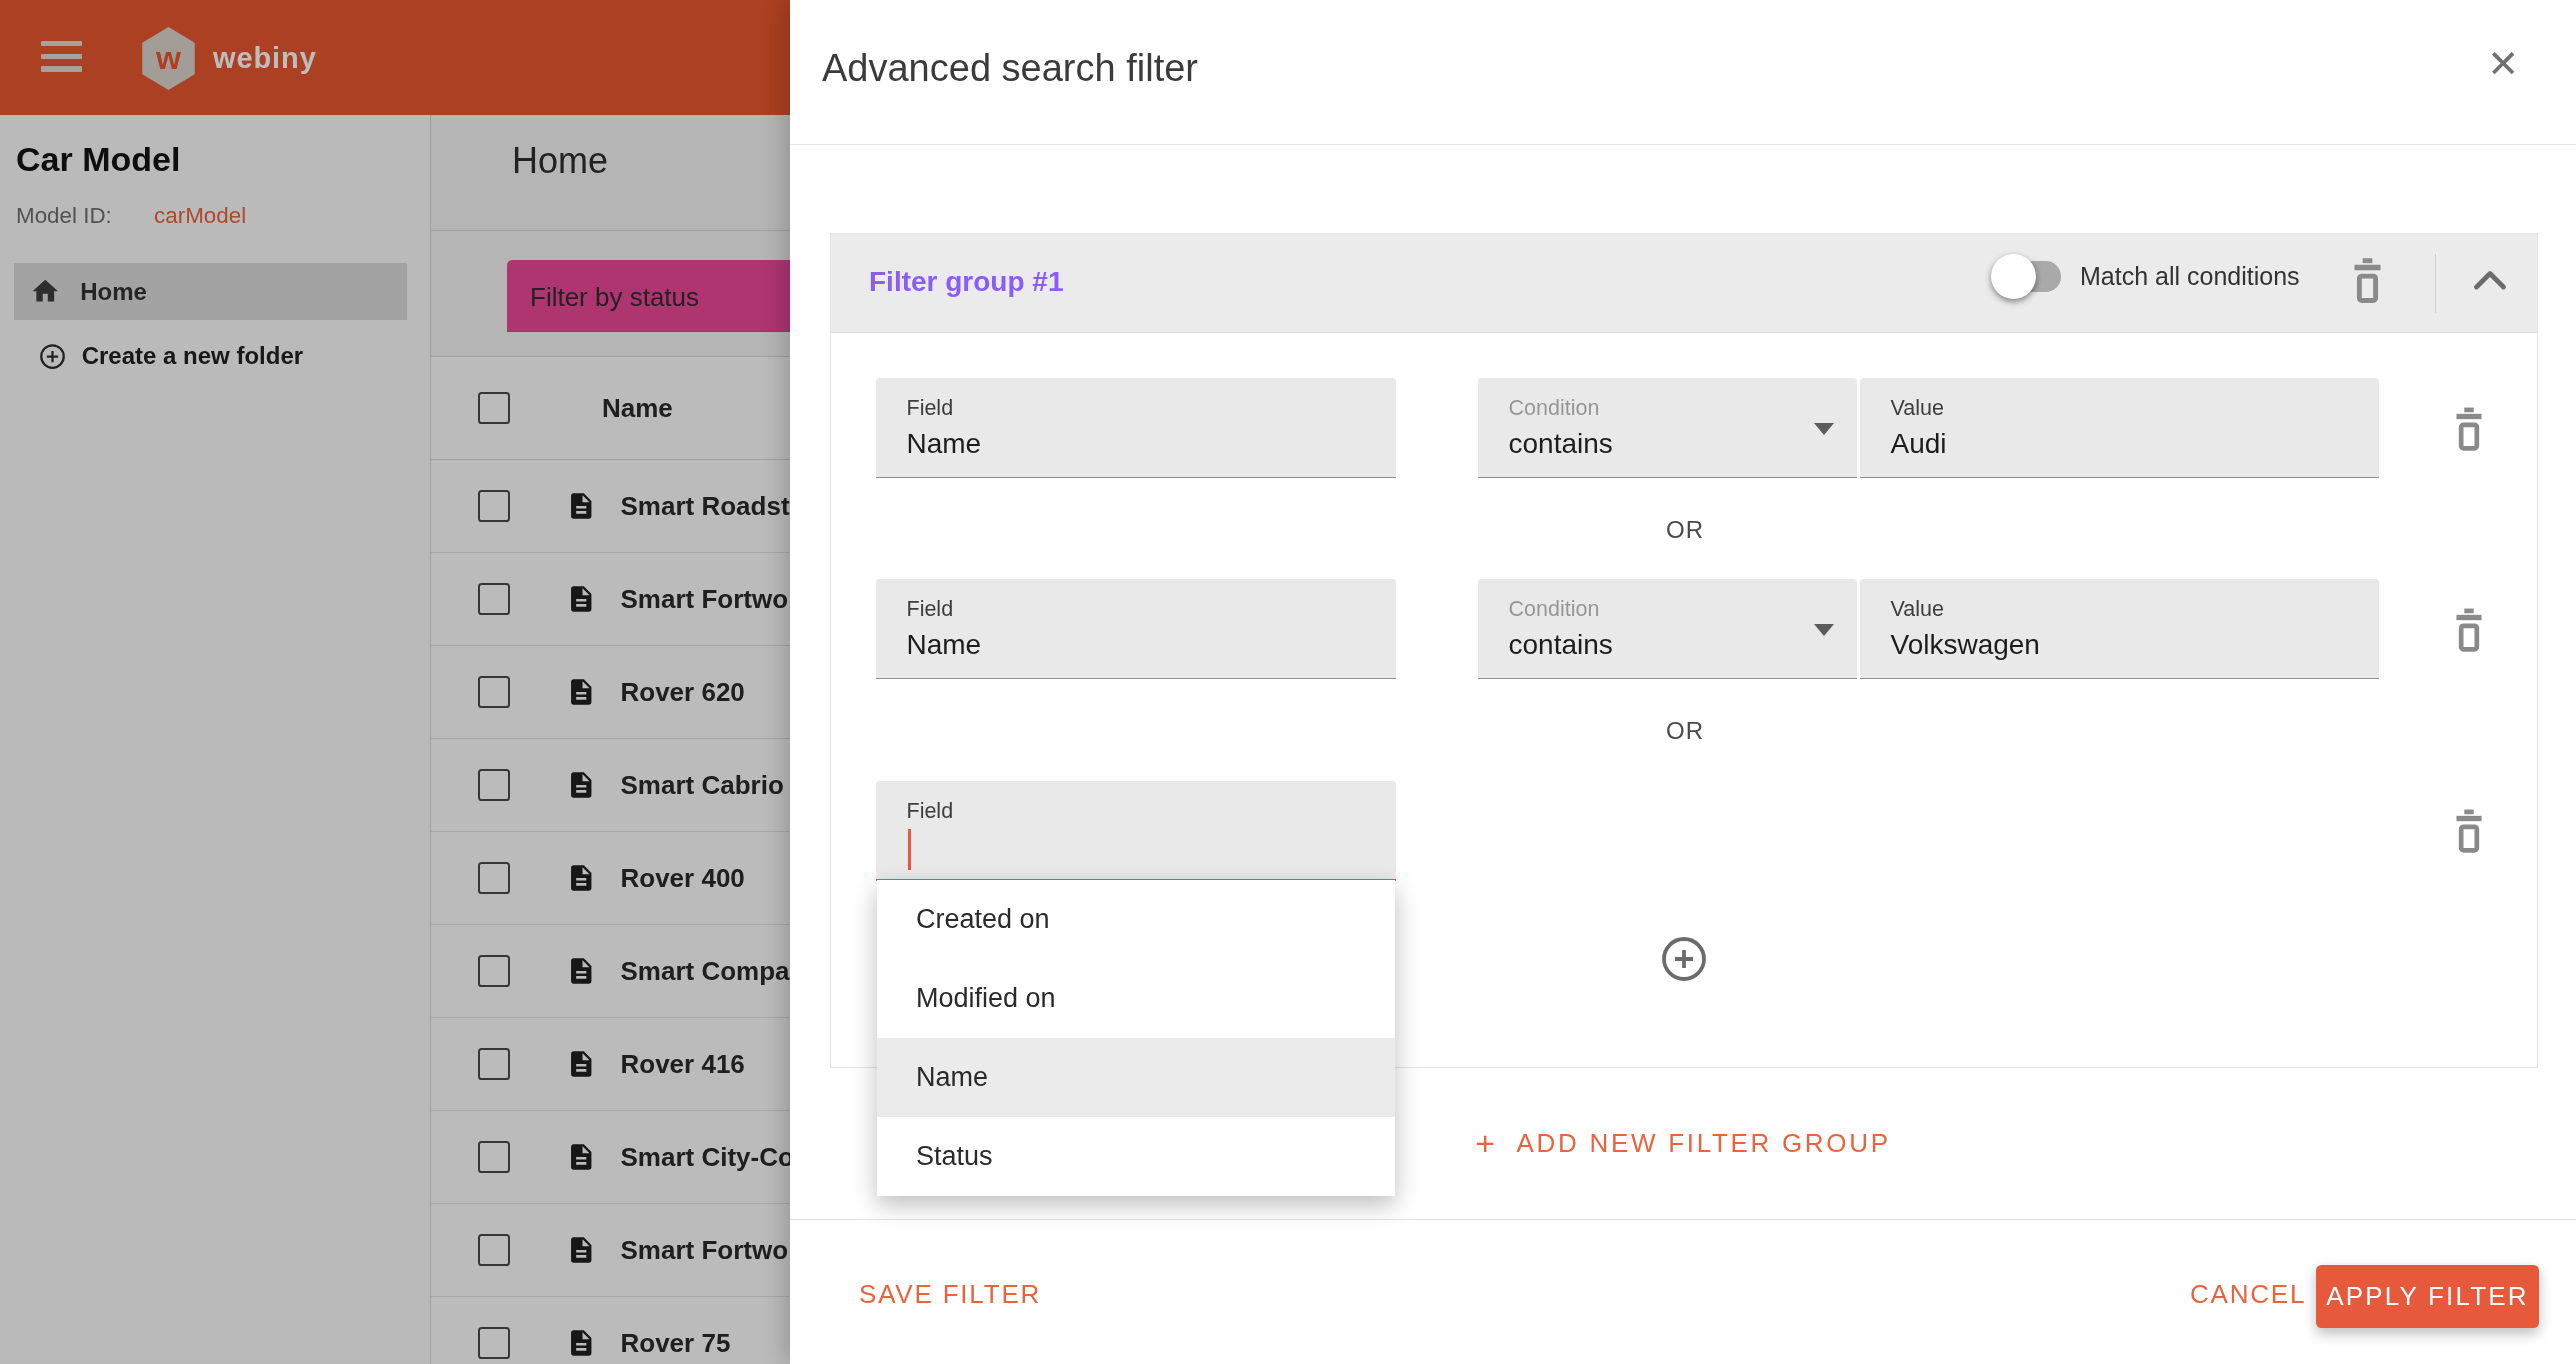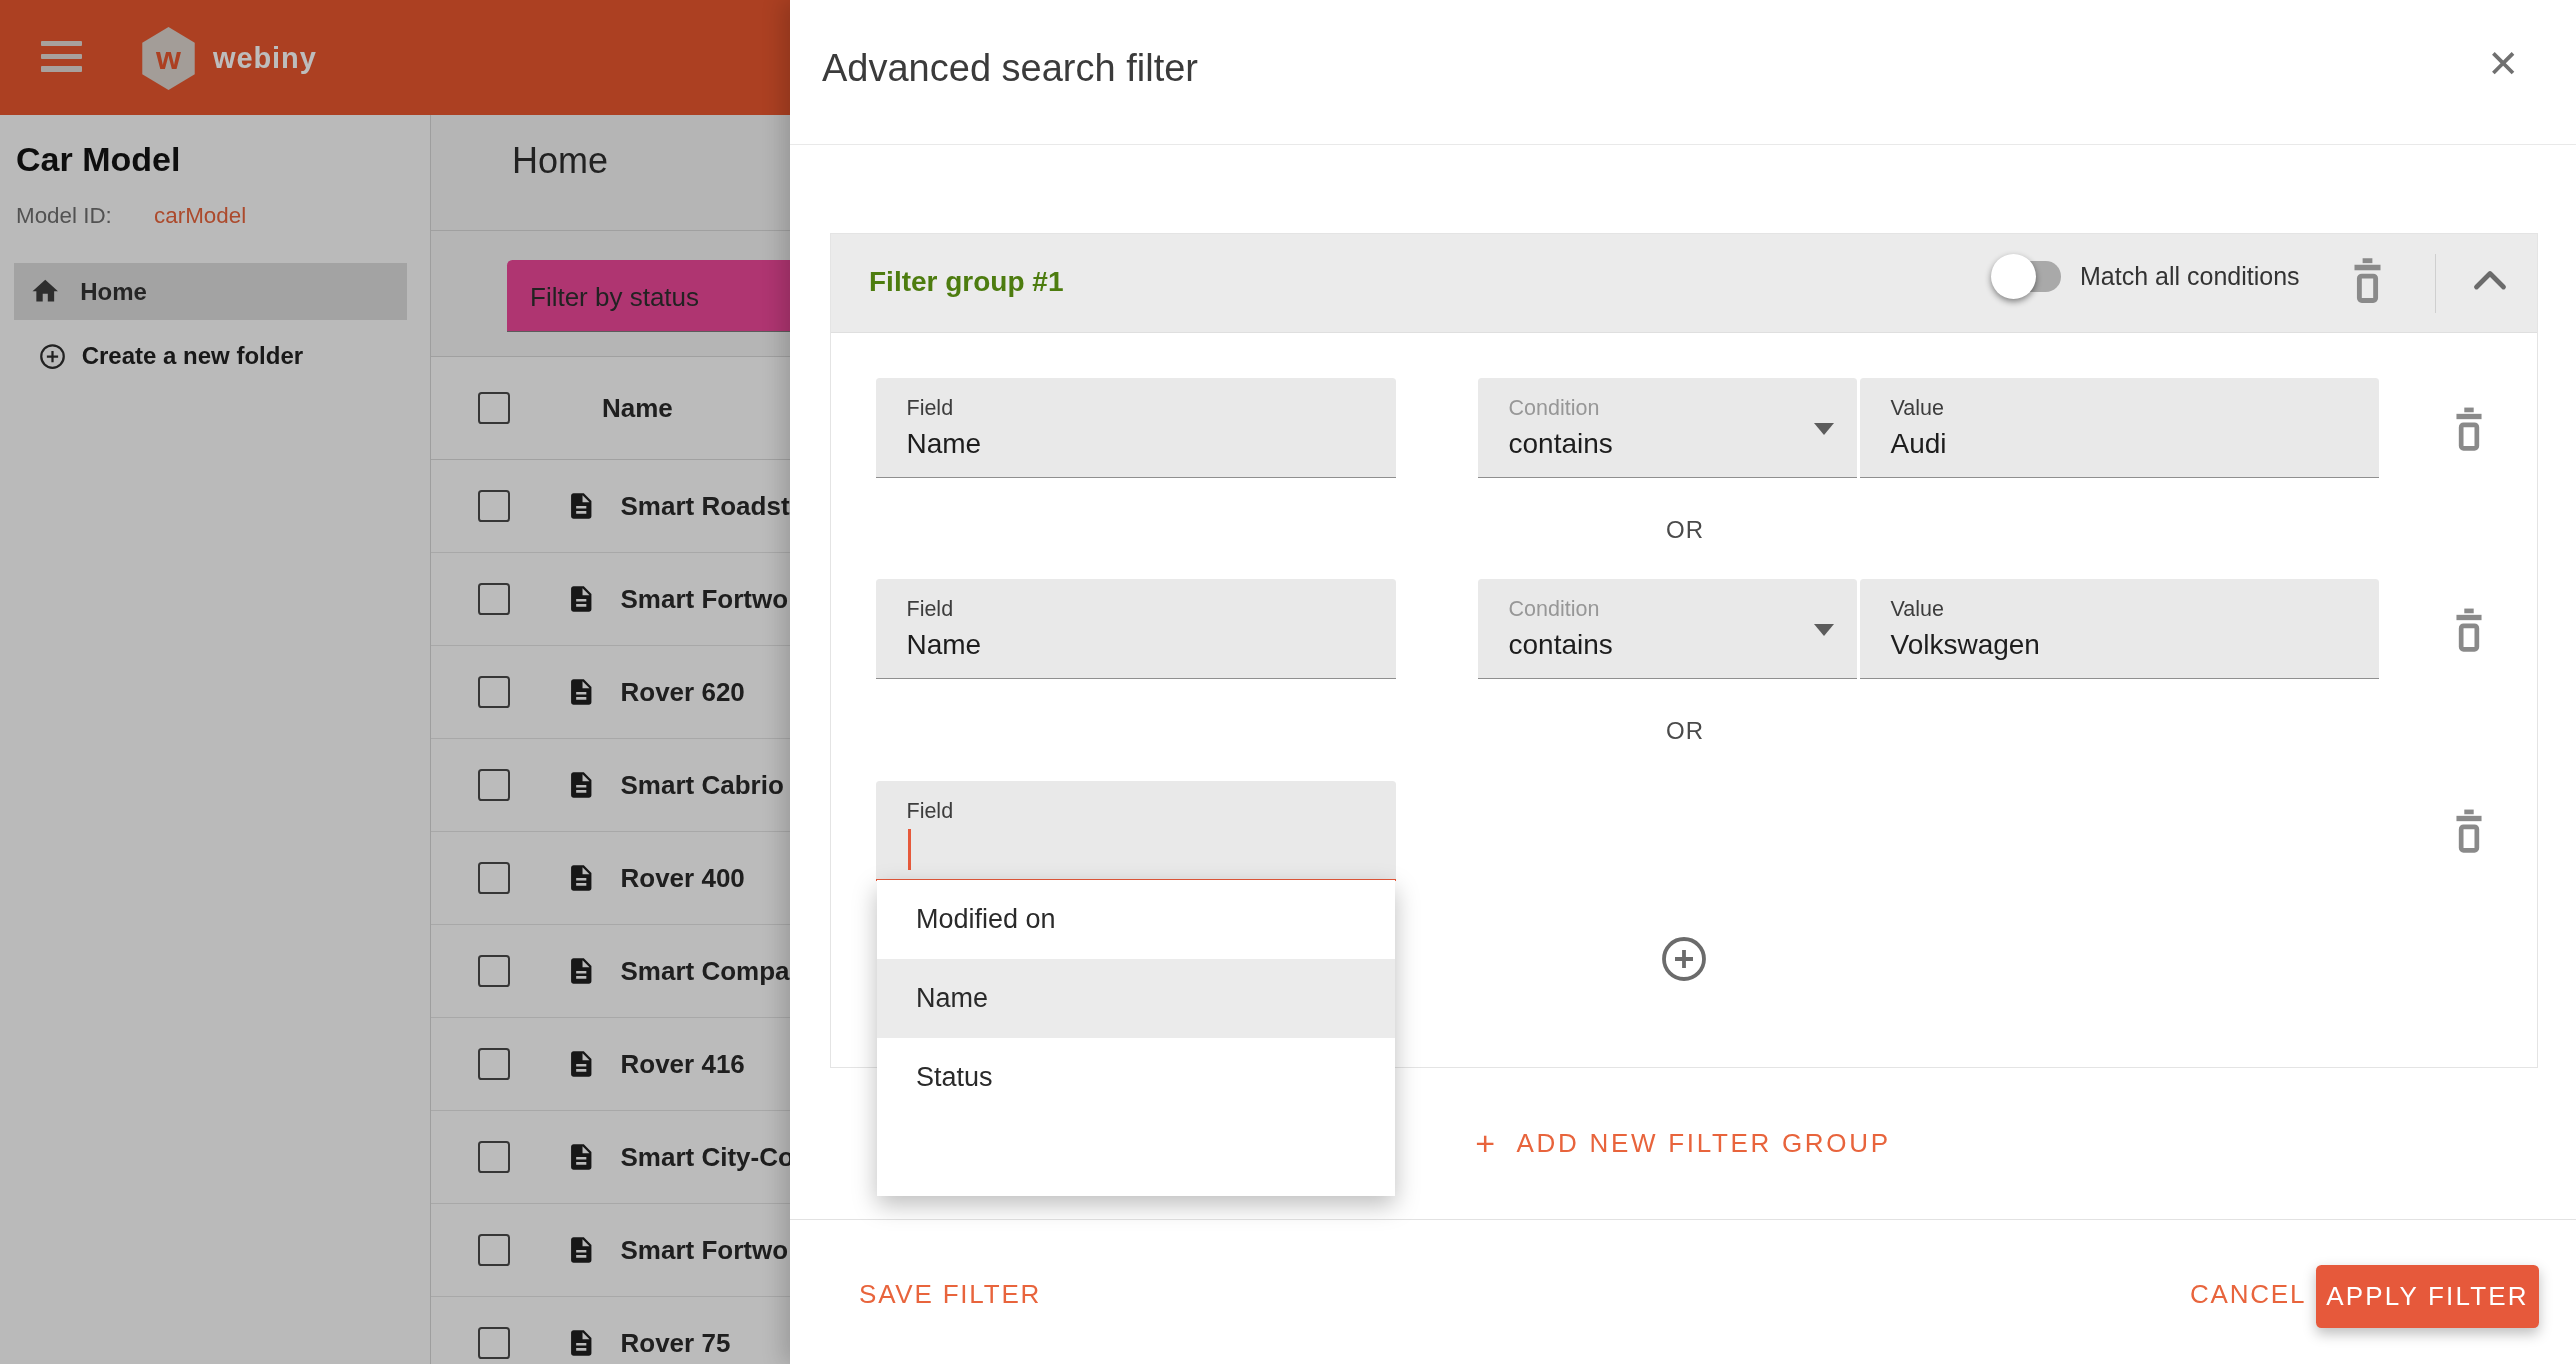--- a/index.html
+++ b/index.html
@@ -57,21 +57,21 @@
   
   .modal{position:absolute;left:790px;top:0;width:1786px;height:1364px;background:#fff;
     box-shadow:-7.2px 0 21.5px rgba(0,0,0,0.18);}
   .m-title{position:absolute;left:32px;top:47px;font-size:38px;color:#3b3b3b;}
   .m-close{position:absolute;right:57px;top:45px;font-size:38px;color:#707070;cursor:pointer;line-height:1;}
   .m-hdiv{position:absolute;left:0;top:144px;width:100%;height:0.9px;background:#E9E9E9;}
 
   .card{position:absolute;left:40px;top:233px;width:1708px;height:835px;border:0.9px solid #E4E4E4;background:#fff;}
   .card-head{position:absolute;left:0;top:0;width:100%;height:99px;background:var(--card_header_bg);
     border-bottom:0.9px solid #DFDFDF;}
-  .card-title{position:absolute;left:38px;top:32px;font-size:28px;font-weight:bold;color:#4d7c0f;}
+  .card-title{position:absolute;left:38px;top:32px;font-size:28px;font-weight:bold;color:#8b5cf6;}
   .toggle{position:absolute;left:1169px;top:27px;width:61px;height:30.5px;background:#A9A9A9;border-radius:15.3px;cursor:pointer;}
   .knob{position:absolute;left:-9px;top:-7.2px;width:45px;height:45px;border-radius:50%;background:#fff;
     box-shadow:0 2.7px 6.3px rgba(0,0,0,0.45);}
   .toggle-label{position:absolute;left:1249px;top:28px;font-size:25px;color:#333;}
   .gh-trash{position:absolute;left:1517px;top:22.4px;cursor:pointer;}
   .gh-vdiv{position:absolute;left:1604px;top:20px;width:0.9px;height:59px;background:#CFCFCF;}
   .gh-chev{position:absolute;left:1641px;top:34px;cursor:pointer;}
 
   .cond-box{position:absolute;height:100px;background:var(--box_bg);
     border-bottom:1.8px solid #8F8F8F;border-radius:3.6px 3.6px 0 0;cursor:text;}
@@ -326,20 +326,21 @@
 
       <div class="addcond">
         <svg width="48" height="48" viewBox="0 0 24 24">
             <circle cx="12" cy="12" r="10" fill="none" stroke="#6b6b6b" stroke-width="1.9"></circle>
             <path d="M12 7.5v9M7.5 12h9" stroke="#6b6b6b" stroke-width="1.9"></path>
           </svg>
       </div>
     </div>
 
     <div class="dropdown">
+      <div class="dd-item">Created on</div>
       <div class="dd-item">Modified on</div>
       <div class="dd-item sel">Name</div>
       <div class="dd-item">Status</div>
     </div>
 
     <div class="addgroup">
       <span class="plus">+</span>
       <span class="lbl">ADD NEW FILTER GROUP</span>
     </div>
 

